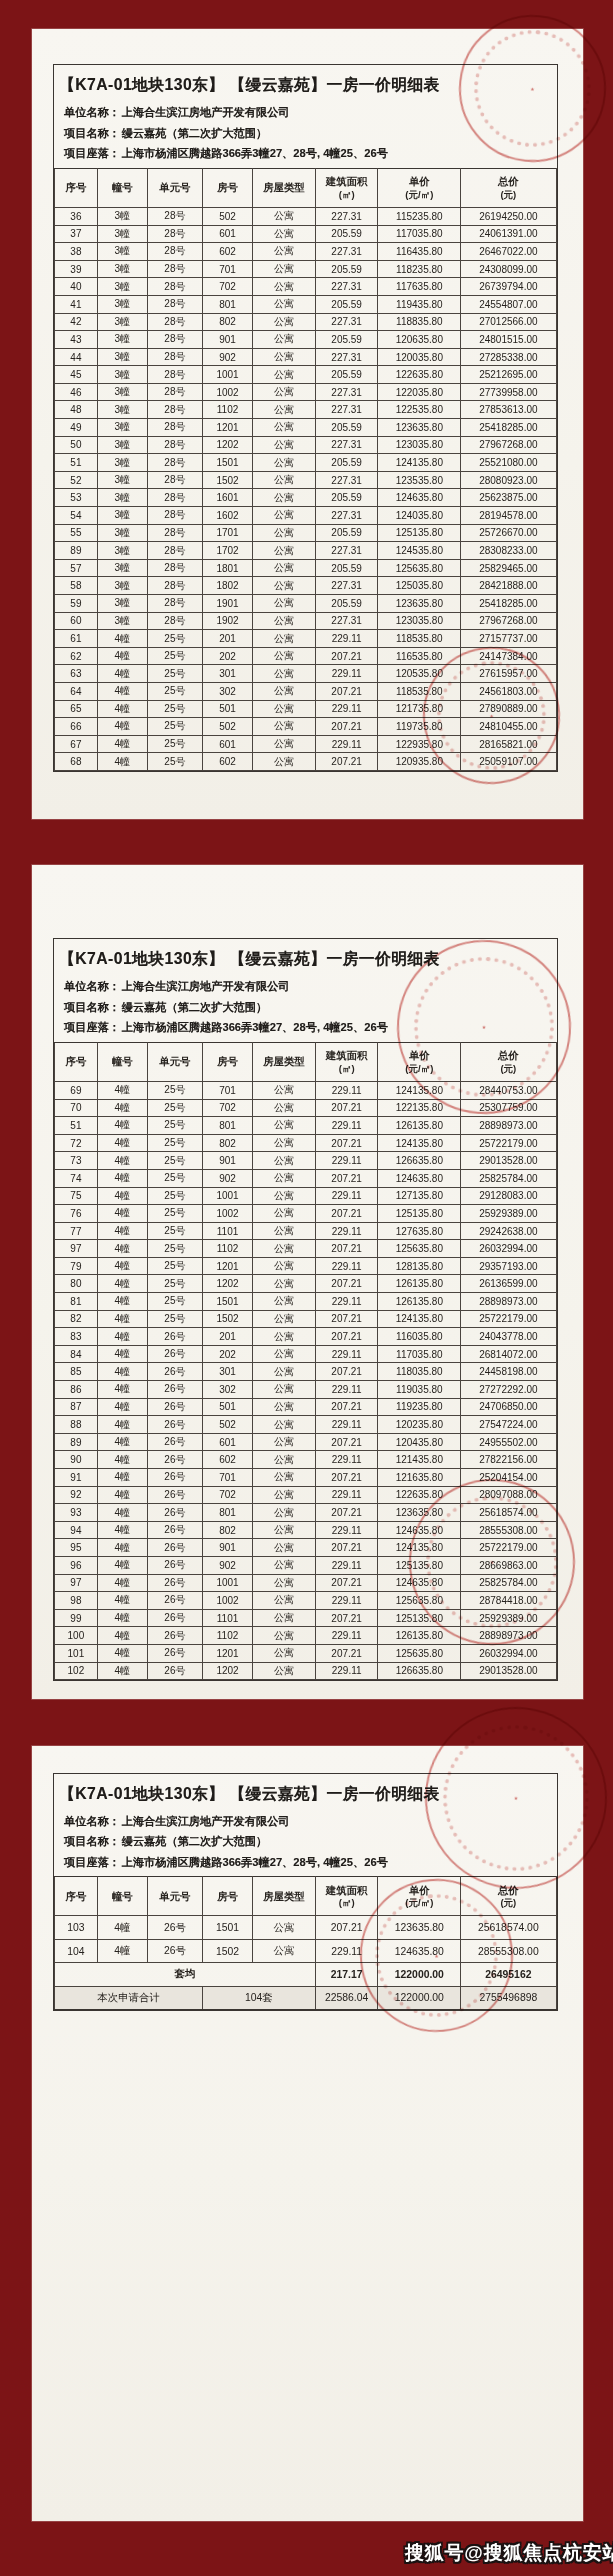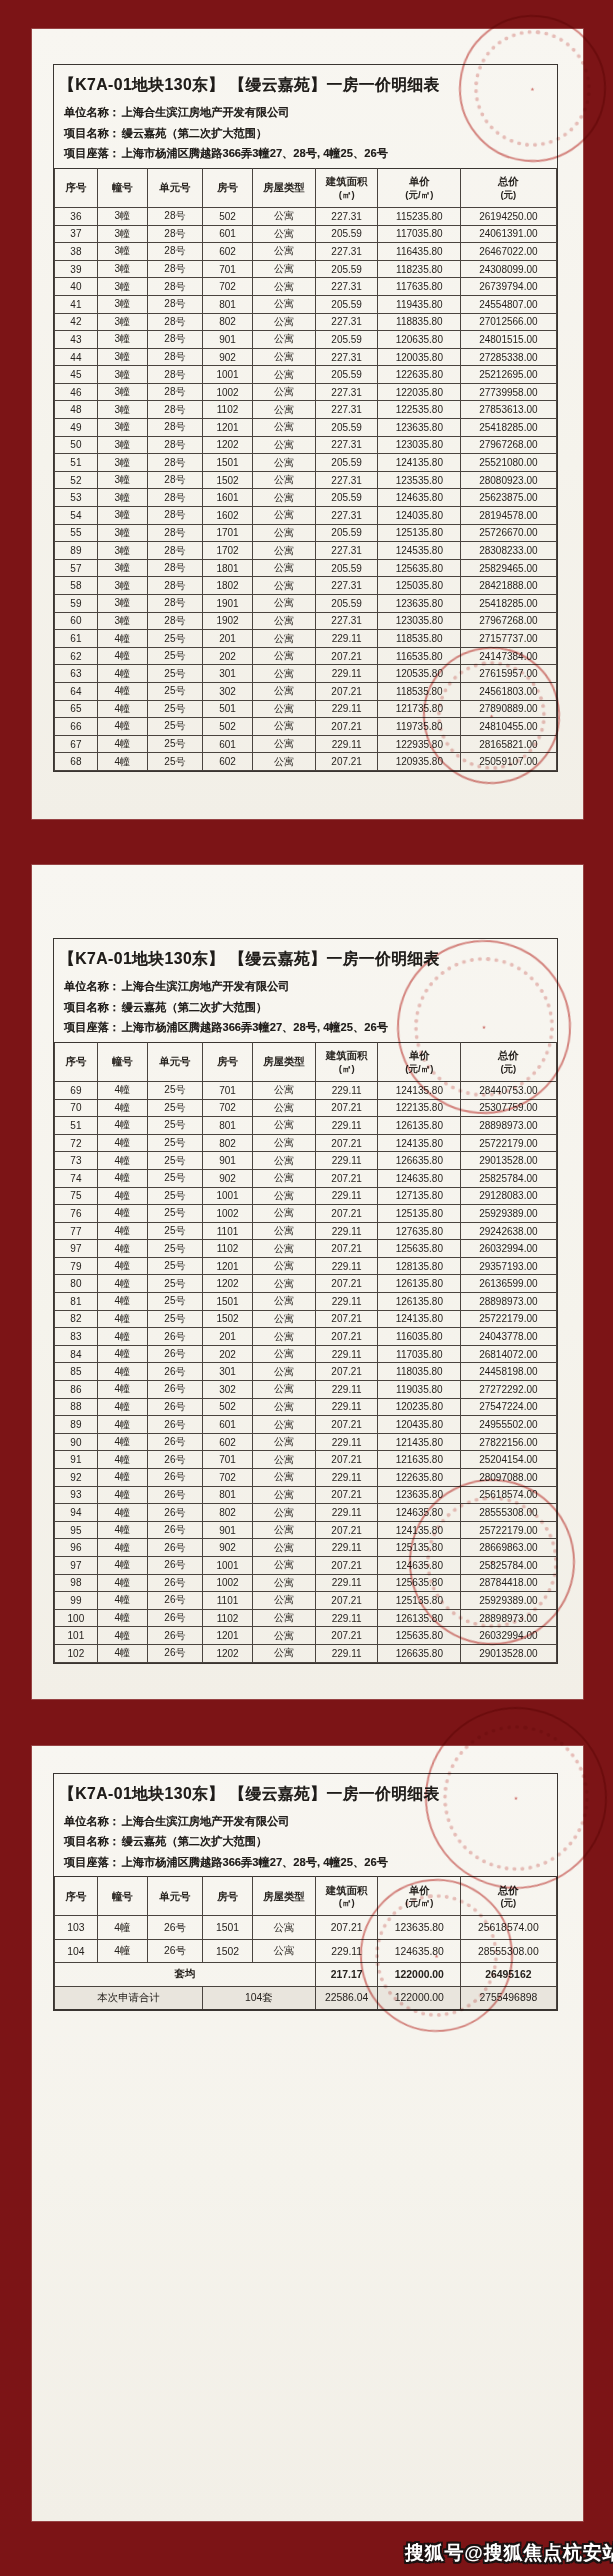--- a/index.html
+++ b/index.html
@@ -731,20 +731,30 @@
             <td>86</td>
             <td>4幢</td>
             <td>26号</td>
             <td>302</td>
             <td>公寓</td>
             <td>229.11</td>
             <td>119035.80</td>
             <td>27272292.00</td>
           </tr>
           <tr>
+            <td>87</td>
+            <td>4幢</td>
+            <td>26号</td>
+            <td>501</td>
+            <td>公寓</td>
+            <td>207.21</td>
+            <td>119235.80</td>
+            <td>24706850.00</td>
+          </tr>
+          <tr>
             <td>88</td>
             <td>4幢</td>
             <td>26号</td>
             <td>502</td>
             <td>公寓</td>
             <td>229.11</td>
             <td>120235.80</td>
             <td>27547224.00</td>
           </tr>
           <tr>

